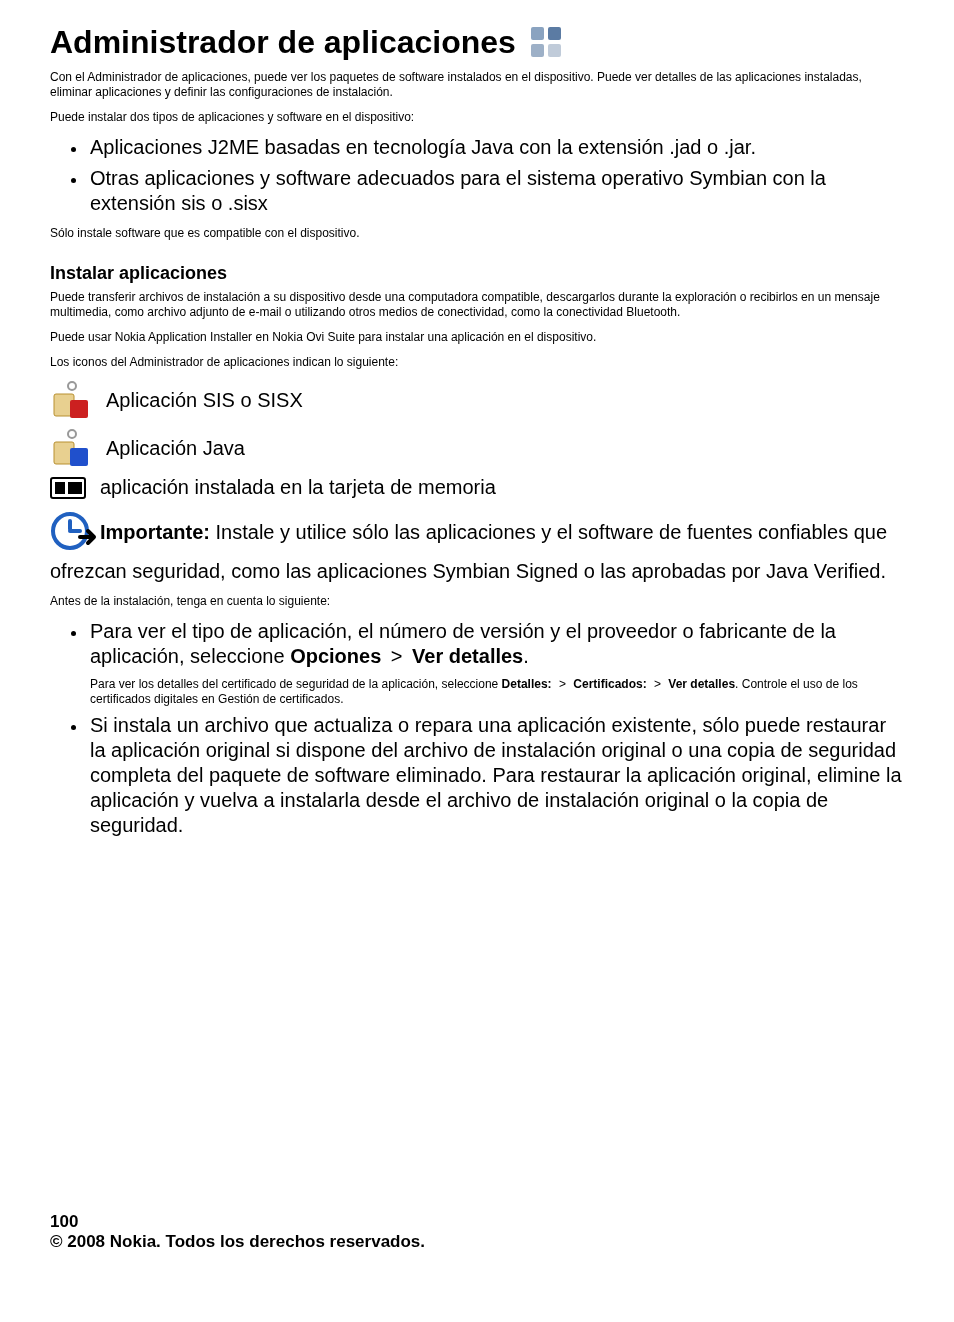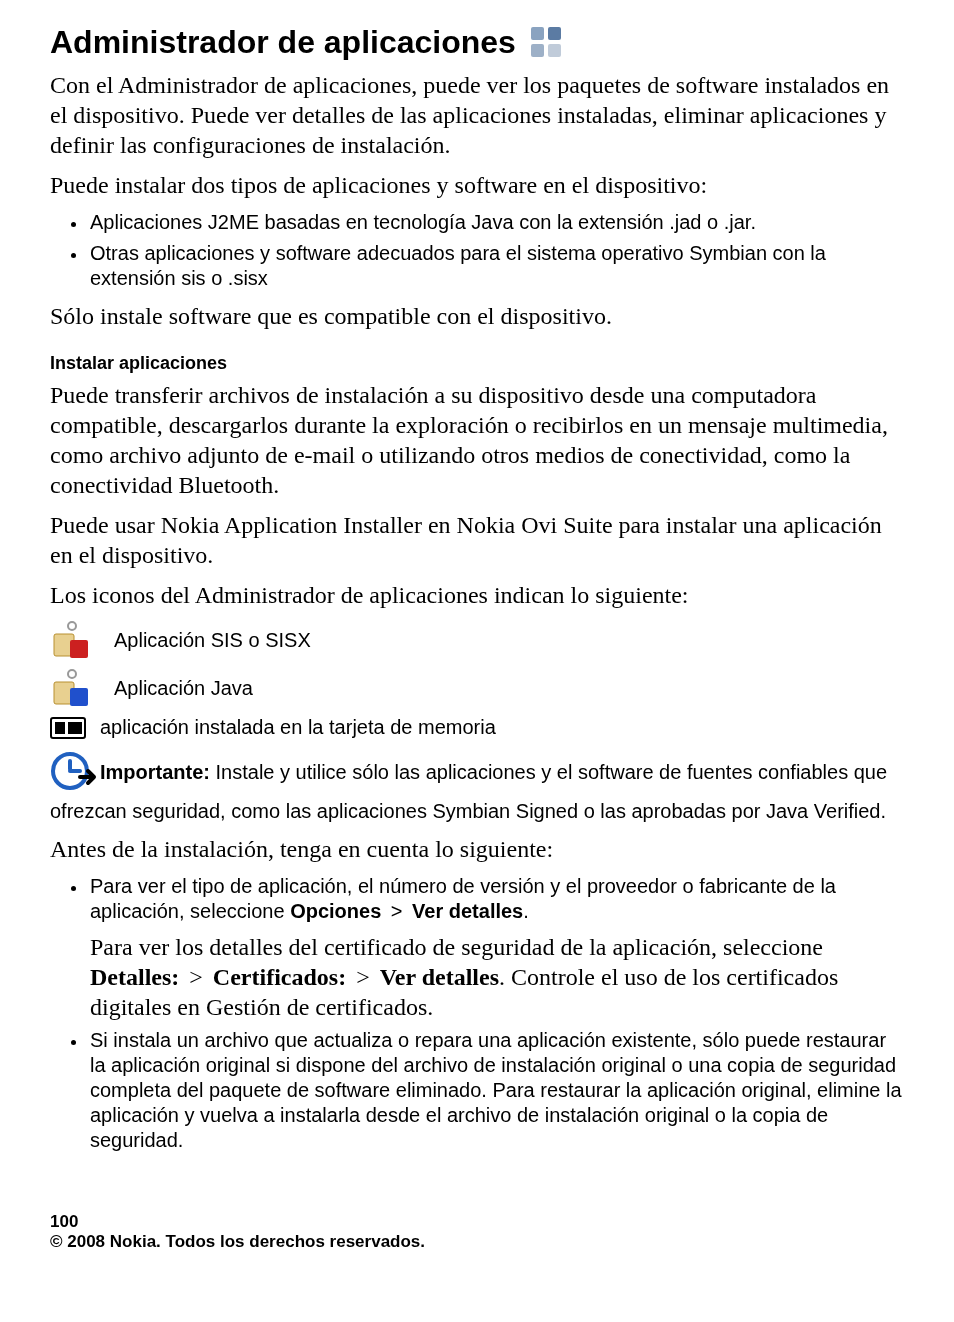--- a/index.html
+++ b/index.html
@@ -23,40 +23,39 @@
     display: flex;
     align-items: center;
     gap: 10px;
   }
   h2 {
     font-size: 18px;
     font-weight: bold;
     margin: 22px 0 4px 0;
   }
   p {
-    font-size: 24px;
+    font-size: 12px;
     line-height: 1.25;
     margin: 6px 0 10px 0;
-    font-family: Liberation Serif, serif;
   }
   ul {
     margin: 4px 0 10px 0;
     padding-left: 38px;
   }
   li {
     font-size: 20px;
     line-height: 1.25;
     margin-bottom: 6px;
     padding-left: 2px;
   }
   li::marker { font-size: 18px; }
   .icon-row {
     display: flex;
     align-items: center;
-    gap: 24px;
+    gap: 16px;
     margin: 8px 0;
     font-size: 20px;
   }
   .icon-box {
     width: 40px;
     height: 40px;
     display: flex;
     align-items: center;
     justify-content: center;
     flex-shrink: 0;

